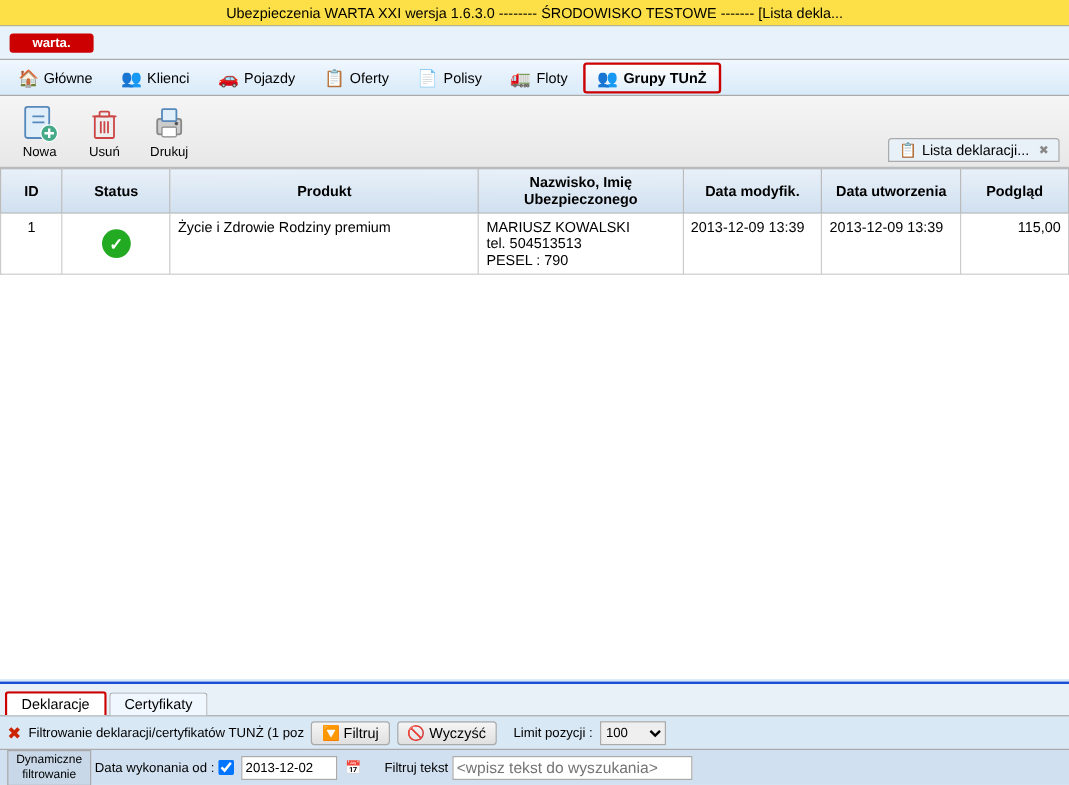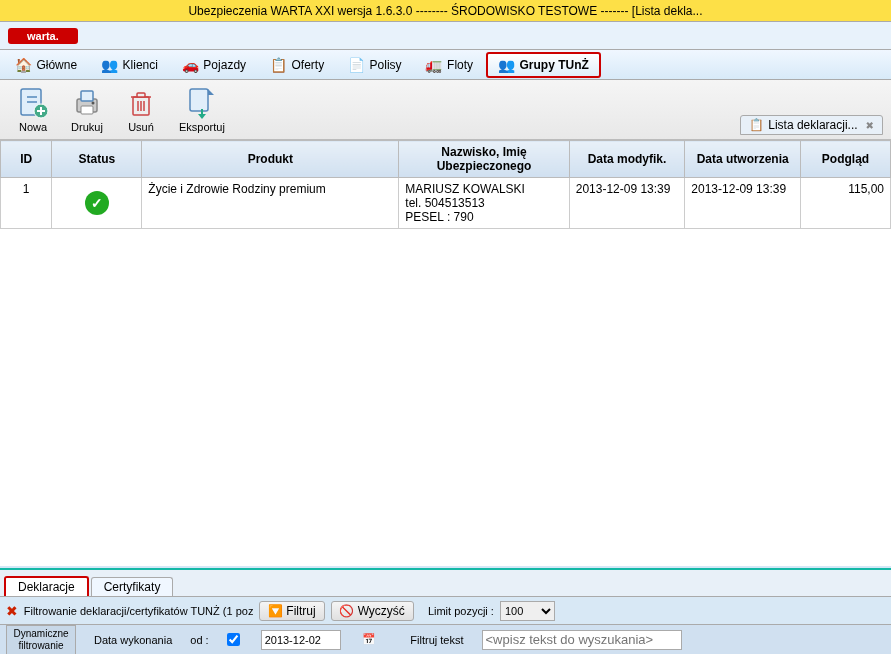--- a/index.html
+++ b/index.html
@@ -150,21 +150,21 @@
       margin: auto;
     }
 
     
     .bottom-panel {
       position: absolute;
       bottom: 0;
       left: 0;
       right: 0;
       background: #e8f0f8;
-      border-top: 2px solid #14b8a6;
+      border-top: 2px solid #1d4ed8;
     }
 
     .bottom-tabs {
       display: flex;
       align-items: flex-end;
       padding: 2px 4px 0;
       gap: 2px;
       height: 26px;
     }
     .bottom-tab {
@@ -217,21 +217,21 @@
       font-size: 11px;
       border: 1px solid #aaa;
     }
 
     .dyn-filter-row {
       background: #d0e0f0;
       border-top: 1px solid #aaa;
       padding: 3px 6px;
       display: flex;
       align-items: center;
-      gap: 18px;
+      gap: 3px;
       height: 30px;
     }
     .dyn-label {
       background: #c8d8e8;
       border: 1px solid #aaa;
       padding: 2px 4px;
       font-size: 10px;
       text-align: center;
       line-height: 1.2;
       width: 70px;
@@ -315,51 +315,40 @@
         <circle cx="24" cy="24" r="7" fill="#4a8" stroke="#fff" stroke-width="1"></circle>
         <line x1="24" y1="20" x2="24" y2="28" stroke="white" stroke-width="2"></line>
         <line x1="20" y1="24" x2="28" y2="24" stroke="white" stroke-width="2"></line>
       </svg>
     </div>
     <span class="tool-label">Nowa</span>
   </div>
   <div class="tool-btn">
     <div class="tool-icon">
       <svg width="32" height="32" viewBox="0 0 32 32">
-        <rect x="6" y="12" width="20" height="13" rx="2" fill="#ccc" stroke="#888" stroke-width="1.5"></rect>
-        <rect x="10" y="4" width="12" height="10" rx="1" fill="#e0eefa" stroke="#5588bb" stroke-width="1.5"></rect>
-        <rect x="10" y="19" width="12" height="8" rx="1" fill="#fff" stroke="#888" stroke-width="1"></rect>
-        <circle cx="22" cy="16" r="1.5" fill="#555"></circle>
-      </svg>
-    </div>
-    <span class="tool-label">Drukuj</span>
-  </div>
-  <div class="tool-btn">
-    <div class="tool-icon">
-      <svg width="32" height="32" viewBox="0 0 32 32">
         <rect x="8" y="10" width="16" height="18" rx="1" fill="#eee" stroke="#c44" stroke-width="1.5"></rect>
         <line x1="6" y1="10" x2="26" y2="10" stroke="#c44" stroke-width="1.5"></line>
         <rect x="12" y="6" width="8" height="4" rx="1" fill="#eee" stroke="#c44" stroke-width="1.5"></rect>
         <line x1="13" y1="14" x2="13" y2="24" stroke="#c44" stroke-width="1.5"></line>
         <line x1="16" y1="14" x2="16" y2="24" stroke="#c44" stroke-width="1.5"></line>
         <line x1="19" y1="14" x2="19" y2="24" stroke="#c44" stroke-width="1.5"></line>
       </svg>
     </div>
     <span class="tool-label">Usuń</span>
   </div>
   <div class="tool-btn">
     <div class="tool-icon">
       <svg width="32" height="32" viewBox="0 0 32 32">
-        <rect x="4" y="2" width="18" height="22" rx="2" fill="#e0eefa" stroke="#5588bb" stroke-width="1.5"></rect>
-        <polygon points="22,2 28,8 22,8" fill="#5588bb"></polygon>
-        <line x1="16" y1="22" x2="16" y2="30" stroke="#2a8" stroke-width="2"></line>
-        <polygon points="12,27 16,32 20,27" fill="#2a8"></polygon>
+        <rect x="6" y="12" width="20" height="13" rx="2" fill="#ccc" stroke="#888" stroke-width="1.5"></rect>
+        <rect x="10" y="4" width="12" height="10" rx="1" fill="#e0eefa" stroke="#5588bb" stroke-width="1.5"></rect>
+        <rect x="10" y="19" width="12" height="8" rx="1" fill="#fff" stroke="#888" stroke-width="1"></rect>
+        <circle cx="22" cy="16" r="1.5" fill="#555"></circle>
       </svg>
     </div>
-    <span class="tool-label">Eksportuj</span>
+    <span class="tool-label">Drukuj</span>
   </div>
 
   <div style="margin-left: auto; display: flex; align-items: flex-end; height: 100%;">
     <div class="tab-item" style="margin-top:auto; background:#e8f0f8; border:1px solid #aaa;">
       <span style="font-size:12px;">📋</span>
       <span>Lista deklaracji...</span>
       <span class="tab-close">✖</span>
     </div>
   </div>
 </div>

